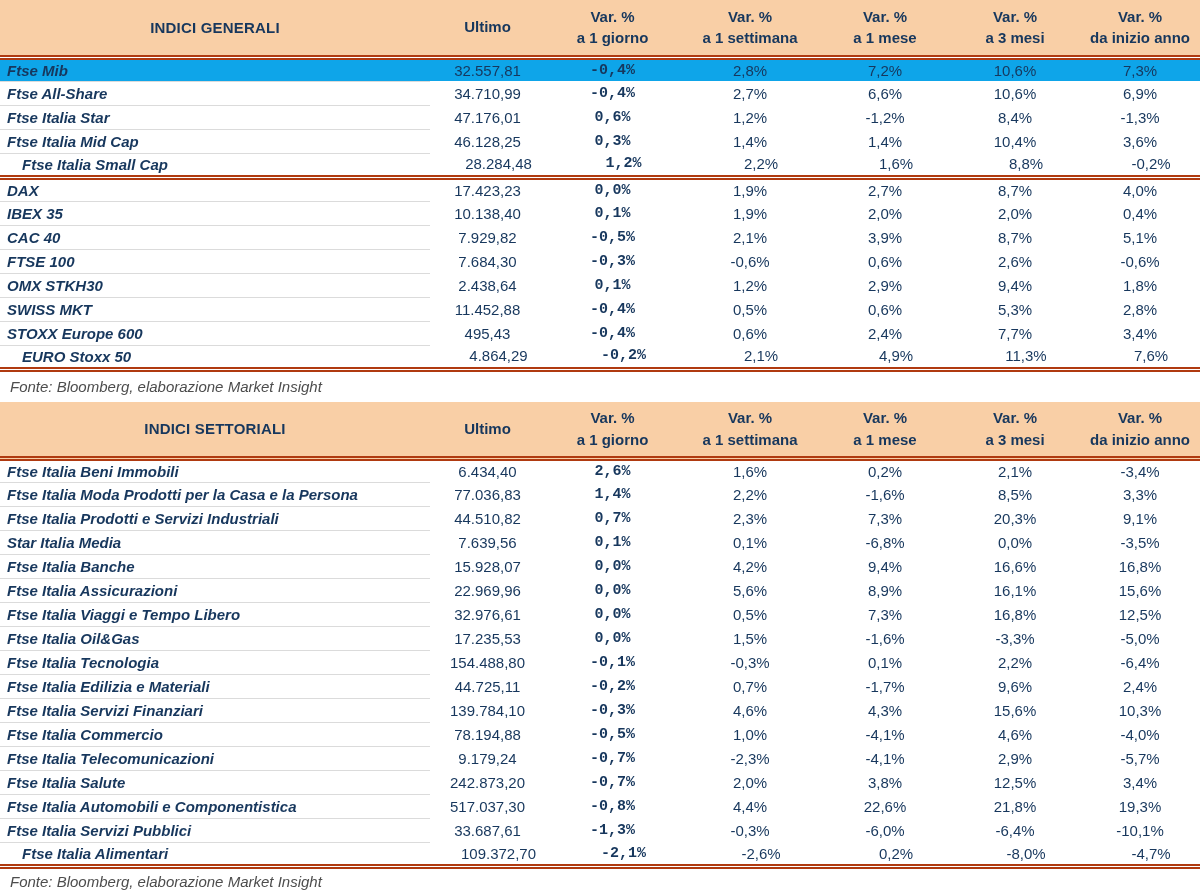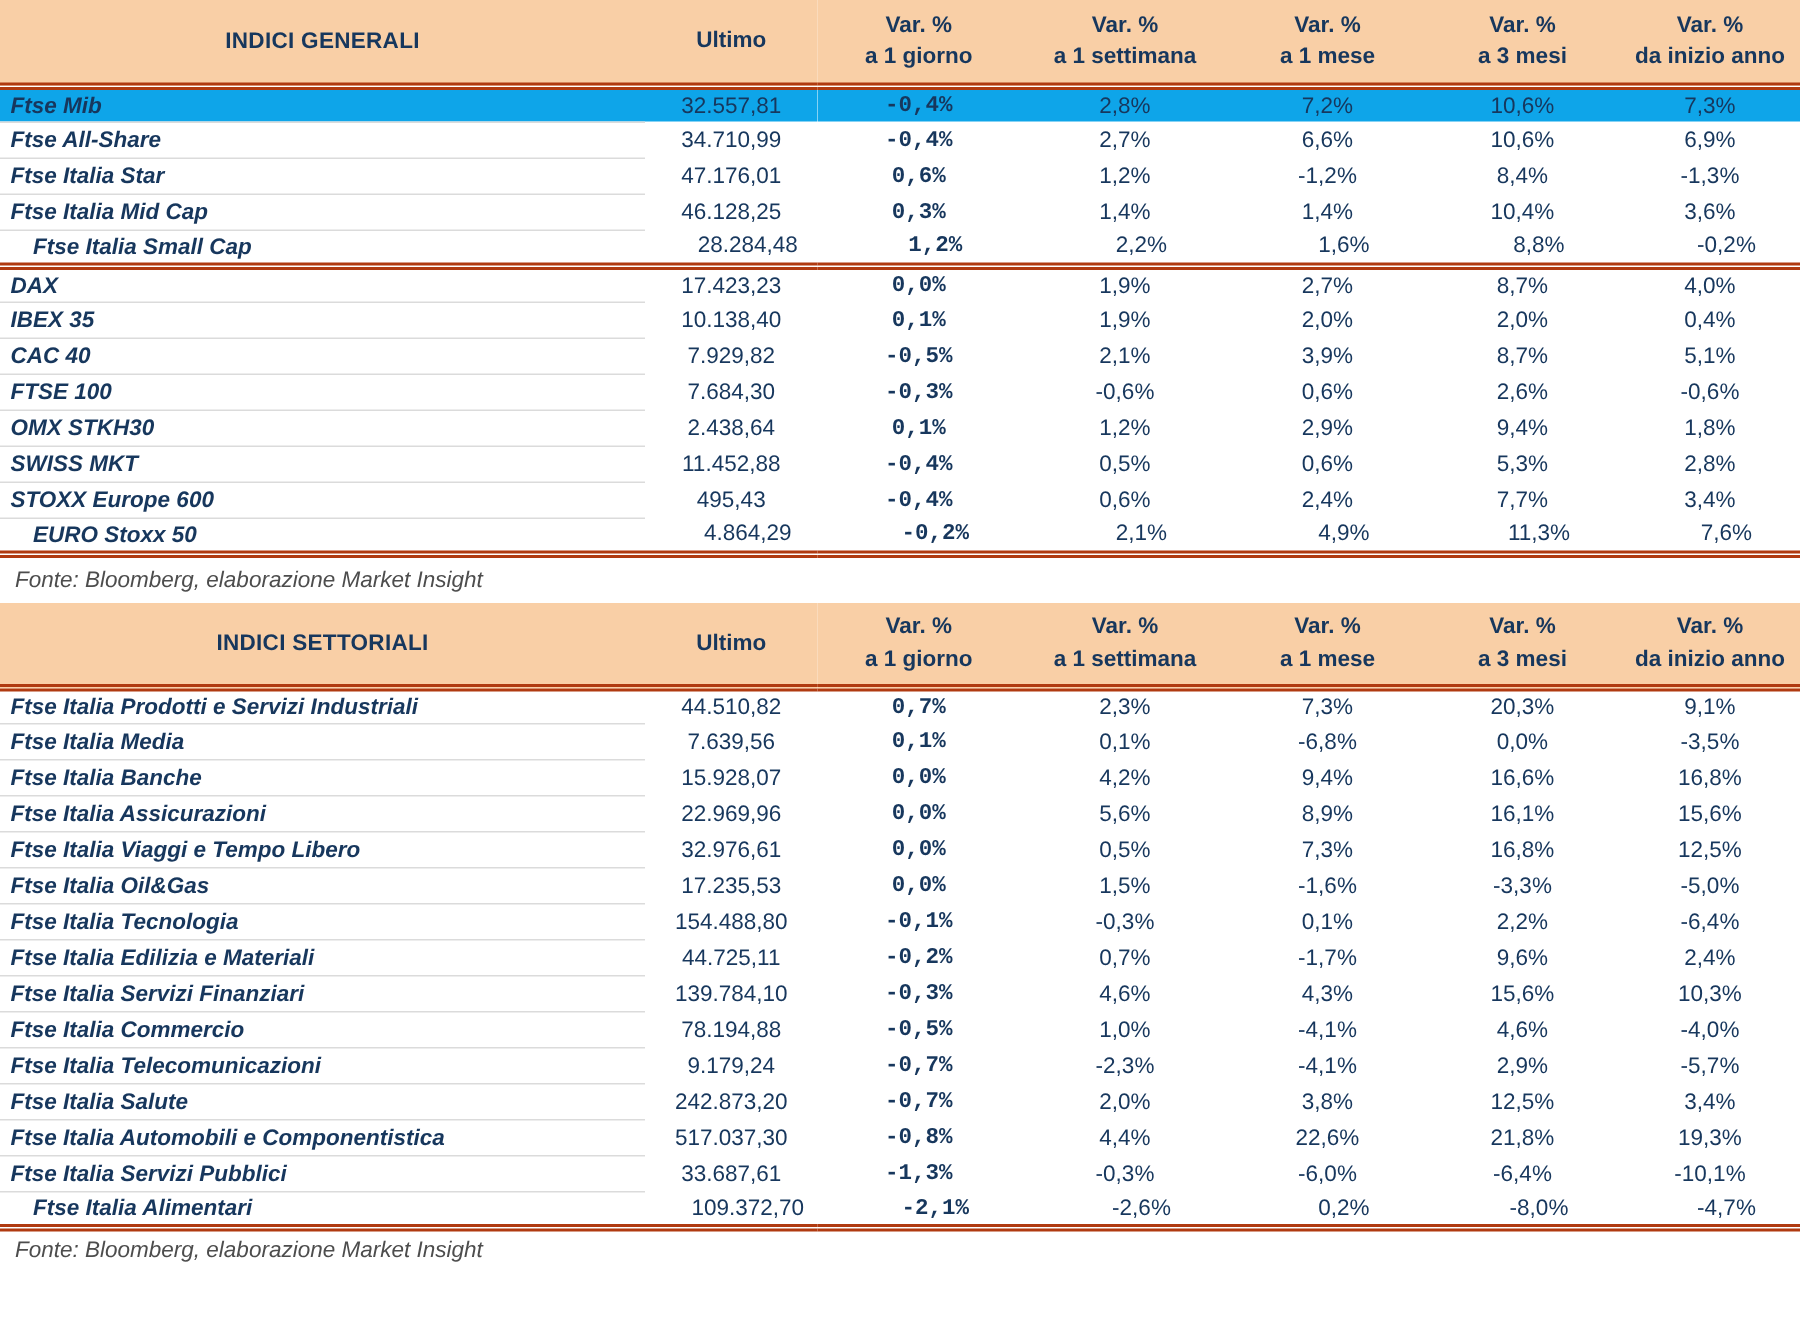--- a/index.html
+++ b/index.html
@@ -276,30 +276,48 @@
               <div class="h2">a 3 mesi</div>
             </th>
             <th>
               <div class="h1">Var. %</div>
               <div class="h2">da inizio anno</div>
             </th>
           </tr>
       </thead>
       <tbody>
           <tr>
+            <td class="name">Ftse Italia Beni Immobili</td>
+            <td class="num">6.434,40</td>
+            <td class="num pct-day">2,6%</td>
+            <td class="num">1,6%</td>
+            <td class="num">0,2%</td>
+            <td class="num">2,1%</td>
+            <td class="num">-3,4%</td>
+          </tr>
+          <tr>
+            <td class="name">Ftse Italia Moda Prodotti per la Casa e la Persona</td>
+            <td class="num">77.036,83</td>
+            <td class="num pct-day">1,4%</td>
+            <td class="num">2,2%</td>
+            <td class="num">-1,6%</td>
+            <td class="num">8,5%</td>
+            <td class="num">3,3%</td>
+          </tr>
+          <tr>
             <td class="name">Ftse Italia Prodotti e Servizi Industriali</td>
             <td class="num">44.510,82</td>
             <td class="num pct-day">0,7%</td>
             <td class="num">2,3%</td>
             <td class="num">7,3%</td>
             <td class="num">20,3%</td>
             <td class="num">9,1%</td>
           </tr>
           <tr>
-            <td class="name">Ftse Italia Media</td>
+            <td class="name">Star Italia Media</td>
             <td class="num">7.639,56</td>
             <td class="num pct-day">0,1%</td>
             <td class="num">0,1%</td>
             <td class="num">-6,8%</td>
             <td class="num">0,0%</td>
             <td class="num">-3,5%</td>
           </tr>
           <tr>
             <td class="name">Ftse Italia Banche</td>
             <td class="num">15.928,07</td>

